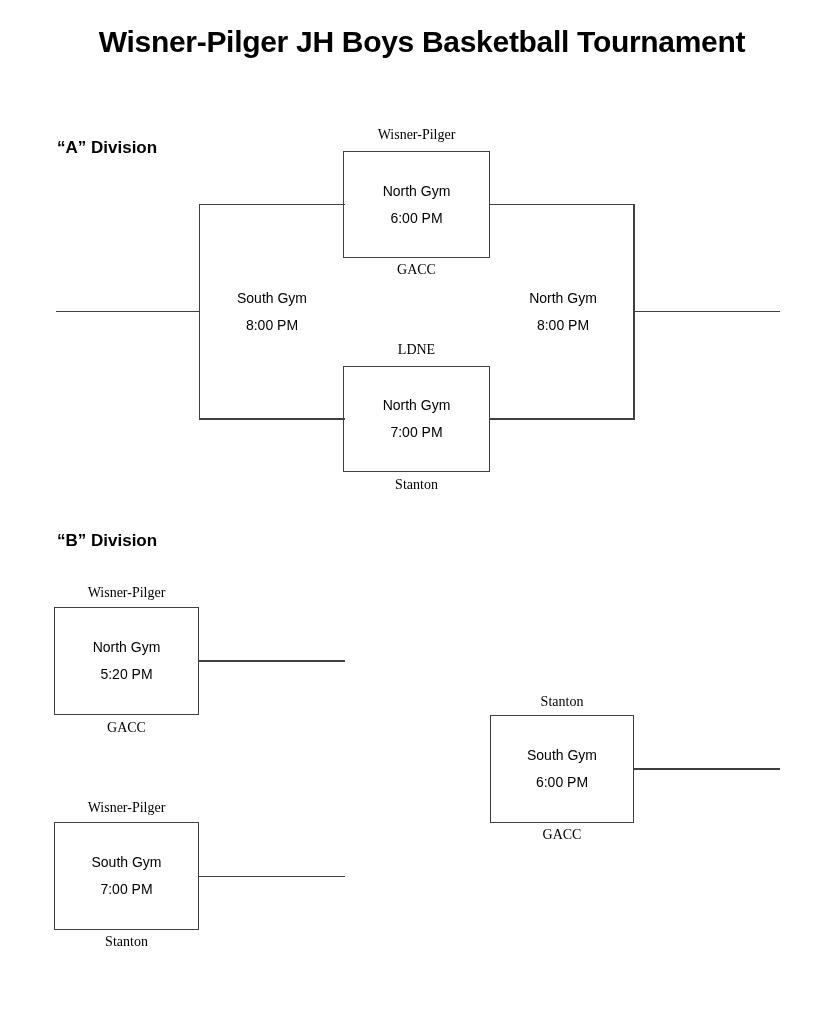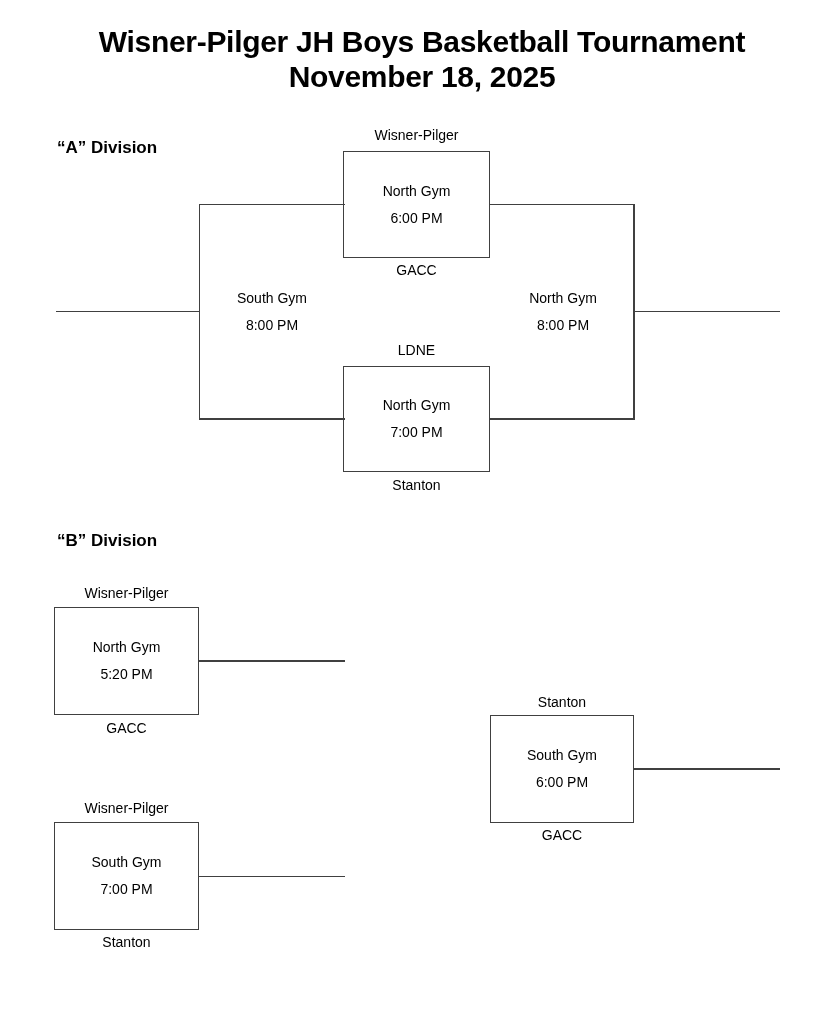--- a/index.html
+++ b/index.html
@@ -51,20 +51,21 @@
   .box-b2 { left: 54px;  top: 822px; width: 145px; height: 108px; }
   .box-b3 { left: 490px; top: 715px; width: 144px; height: 108px; }
 
   .team-label {
     position: absolute;
     font-size: 14px;
     line-height: 16px;
     height: 16px;
     text-align: center;
     white-space: nowrap;
+    font-family: Liberation Serif, serif;
   }
   .lbl-a1-top { left: 343px; width: 147px; top: 127px; }
   .lbl-a1-bot { left: 343px; width: 147px; top: 262px; }
   .lbl-a2-top { left: 343px; width: 147px; top: 342px; }
   .lbl-a2-bot { left: 343px; width: 147px; top: 477px; }
   .lbl-b1-top { left: 54px;  width: 145px; top: 585px; }
   .lbl-b1-bot { left: 54px;  width: 145px; top: 720px; }
   .lbl-b2-top { left: 54px;  width: 145px; top: 800px; }
   .lbl-b2-bot { left: 54px;  width: 145px; top: 934px; }
   .lbl-b3-top { left: 490px; width: 144px; top: 694px; }
@@ -95,21 +96,20 @@
   .ln-b2 { left: 198px; top: 875.5px; width: 147px; height: 1.5px; }
   .ln-b3 { left: 633px; top: 768px;   width: 147px; height: 1.5px; }
 </style>
 </head>
 <body>
 
 <div class="page">
 
   <div class="title-block">
     <div>Wisner-Pilger JH Boys Basketball Tournament</div>
-    <div>November 18, 2025</div>
   </div>
 
   <div class="division-label div-a-label">“A” Division</div>
 
   <div class="team-label lbl-a1-top">Wisner-Pilger</div>
   <div class="game-box box-a1">
     <div>North Gym</div>
     <div>6:00 PM</div>
   </div>
   <div class="team-label lbl-a1-bot">GACC</div>

